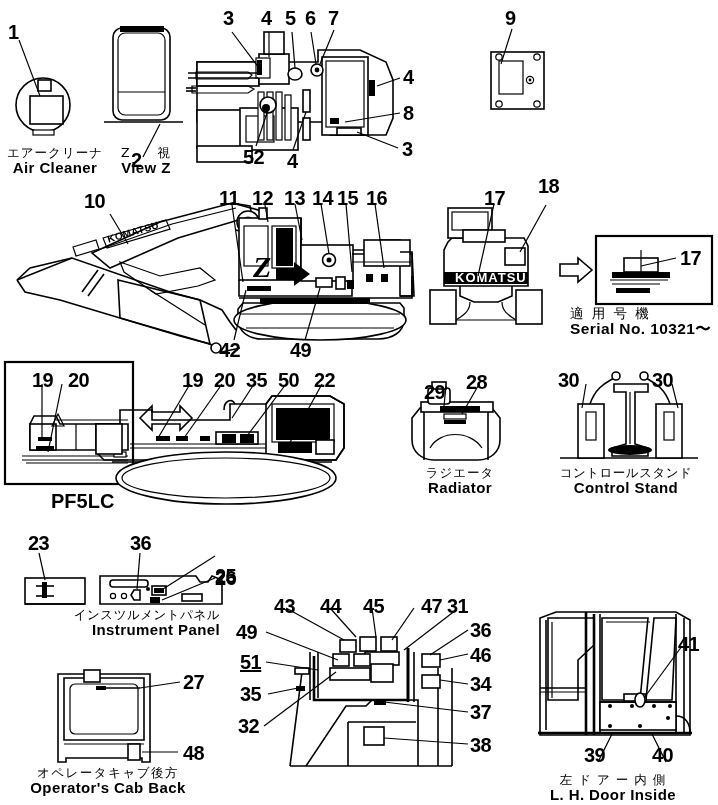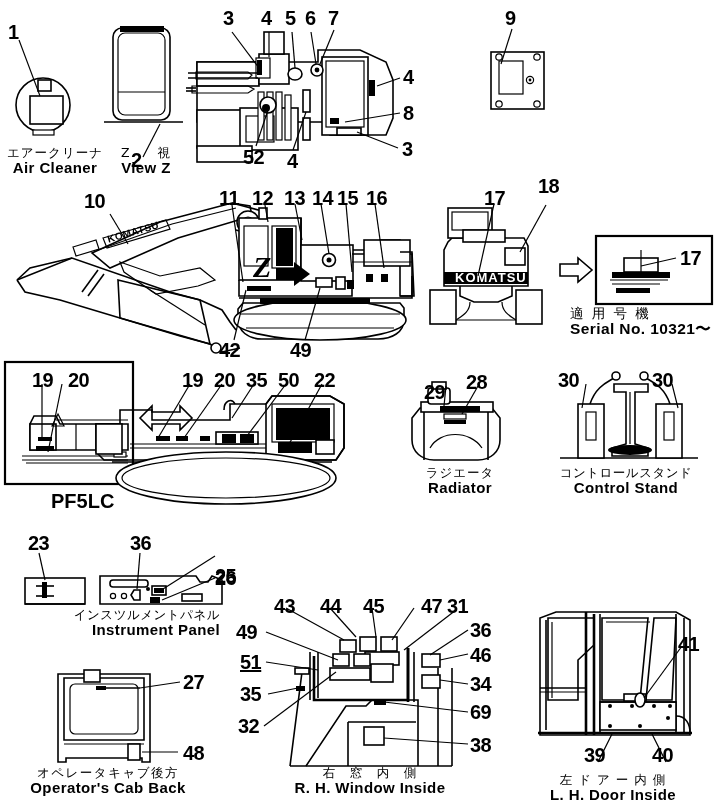--- a/index.html
+++ b/index.html
@@ -521,21 +521,21 @@
 <div class="cal" style="left:183px;top:743px;">48</div>
 
 <div class="cal" style="left:274px;top:596px;">43</div>
 <div class="cal" style="left:320px;top:596px;">44</div>
 <div class="cal" style="left:363px;top:596px;">45</div>
 <div class="cal" style="left:421px;top:596px;">47</div>
 <div class="cal" style="left:447px;top:596px;">31</div>
 <div class="cal" style="left:470px;top:620px;">36</div>
 <div class="cal" style="left:470px;top:645px;">46</div>
 <div class="cal" style="left:470px;top:674px;">34</div>
-<div class="cal" style="left:470px;top:702px;">69</div>
+<div class="cal" style="left:470px;top:702px;">37</div>
 <div class="cal" style="left:470px;top:735px;">38</div>
 <div class="cal" style="left:236px;top:622px;">49</div>
 <div class="cal" style="left:240px;top:652px;text-decoration:underline;">51</div>
 <div class="cal" style="left:240px;top:684px;">35</div>
 <div class="cal" style="left:238px;top:716px;">32</div>
 
 <div class="cal" style="left:678px;top:634px;">41</div>
 <div class="cal" style="left:584px;top:745px;">39</div>
 <div class="cal" style="left:652px;top:745px;">40</div>
 
@@ -575,24 +575,20 @@
 <div class="cap" style="left:0;top:608px;width:220px;text-align:right;">
   <span class="jp" style="letter-spacing:0.5px;">インスツルメントパネル</span>
   <span class="en">Instrument   Panel</span>
 </div>
 
 <div class="cap" style="left:0;top:766px;width:216px;">
   <span class="jp" style="letter-spacing:1.5px;">オペレータキャブ後方</span>
   <span class="en">Operator's  Cab  Back</span>
 </div>
 
-<div class="cap" style="left:270px;top:766px;width:200px;">
-  <span class="jp" style="letter-spacing:1px;">右　窓　内　側</span>
-  <span class="en">R. H. Window  Inside</span>
-</div>
 
 <div class="cap" style="left:518px;top:738px;width:190px;margin-top:35px;">
   <span class="jp" style="letter-spacing:1px;">左 ド ア ー 内 側</span>
   <span class="en">L. H. Door  Inside</span>
 </div>
 
 <div style="position:absolute;left:106px;top:234px;font-size:10px;font-weight:700;
             transform:rotate(-16deg);transform-origin:left top;letter-spacing:0.5px;
             font-family:'Liberation Sans',sans-serif;">KOMATSU</div>
 

